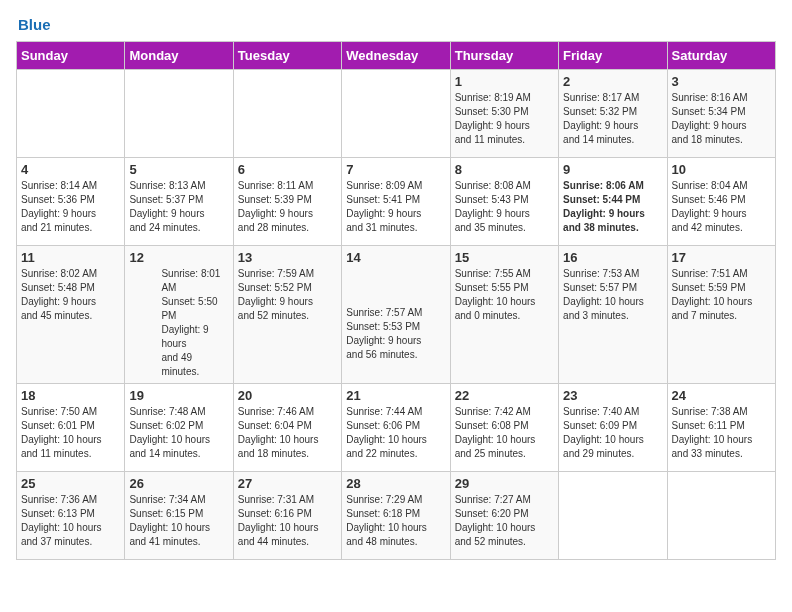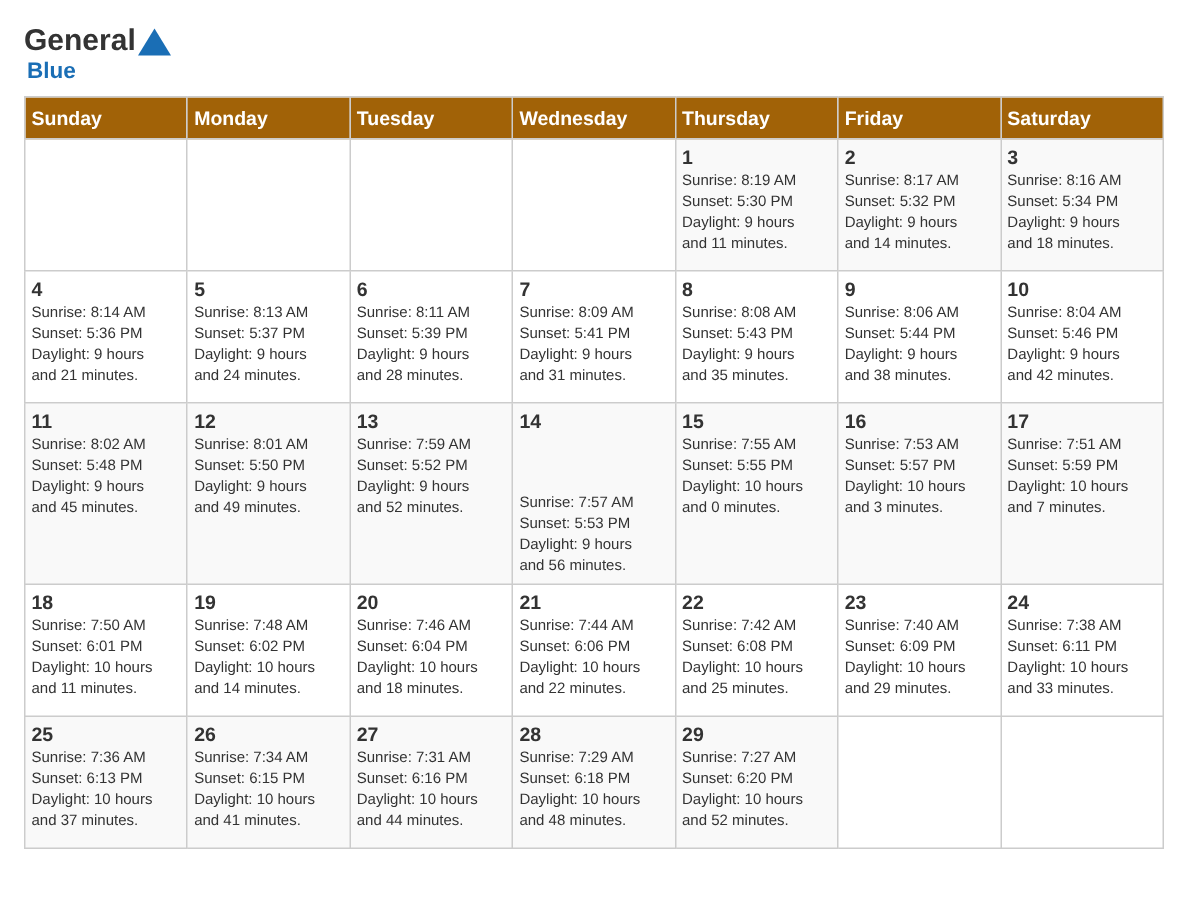--- a/index.html
+++ b/index.html
@@ -33,21 +33,21 @@
     .calendar-subtitle {
       font-size: 16px;
       color: #555;
     }
     table {
       width: 100%;
       border-collapse: collapse;
       table-layout: fixed;
     }
     thead tr th {
-      background-color: #a16207;
+      background-color: #a21caf;
       color: #fff;
       font-size: 13px;
       font-weight: bold;
       padding: 6px 4px;
       text-align: left;
       border: 1px solid #ccc;
     }
     tbody tr td {
       border: 1px solid #ccc;
       vertical-align: top;
@@ -73,26 +73,20 @@
       line-height: 1.4;
       color: #333;
     }
     .empty-cell { background: #fff !important; }
   </style>
 </head>
 <body>
 
 <div class="header-section">
   <div class="logo">
-    <div style="display:flex;align-items:center;">
-      <span style="font-size:20px;font-weight:bold;color:#333;">General</span>
-      <svg width="22" height="22" viewBox="0 0 22 22" style="margin-left:2px;">
-        <polygon points="11,2 22,20 0,20" fill="#1a6eb5"></polygon>
-      </svg>
-    </div>
     <span style="font-size:15px;font-weight:bold;color:#1a6eb5;margin-left:2px;">Blue</span>
   </div>
   <div class="title-section">
     <div class="calendar-title"></div>
     <div class="calendar-subtitle"></div>
   </div>
 </div>
 
 <table>
   <thead>
@@ -165,21 +159,21 @@
         </td>
         <td>
           <div class="day-number">8</div>
           <div class="day-info" style="white-space: pre-line;">Sunrise: 8:08 AM
 Sunset: 5:43 PM
 Daylight: 9 hours
 and 35 minutes.</div>
         </td>
         <td>
           <div class="day-number">9</div>
-          <div class="day-info" style="white-space: pre-line;">Sunrise: 8:06 AM
+          <div class="day-info" style="white-space: pre-line; font-weight: bold;">Sunrise: 8:06 AM
 Sunset: 5:44 PM
 Daylight: 9 hours
 and 38 minutes.</div>
         </td>
         <td>
           <div class="day-number">10</div>
           <div class="day-info" style="white-space: pre-line;">Sunrise: 8:04 AM
 Sunset: 5:46 PM
 Daylight: 9 hours
 and 42 minutes.</div>
@@ -188,21 +182,21 @@
       <tr>
         <td>
           <div class="day-number">11</div>
           <div class="day-info" style="white-space: pre-line;">Sunrise: 8:02 AM
 Sunset: 5:48 PM
 Daylight: 9 hours
 and 45 minutes.</div>
         </td>
         <td>
           <div class="day-number">12</div>
-          <div class="day-info" style="white-space: pre-line;">Sunrise: 8:01 AM
+          <div class="day-info" style="white-space: pre-line; margin-left: 32px;">Sunrise: 8:01 AM
 Sunset: 5:50 PM
 Daylight: 9 hours
 and 49 minutes.</div>
         </td>
         <td>
           <div class="day-number">13</div>
           <div class="day-info" style="white-space: pre-line;">Sunrise: 7:59 AM
 Sunset: 5:52 PM
 Daylight: 9 hours
 and 52 minutes.</div>

